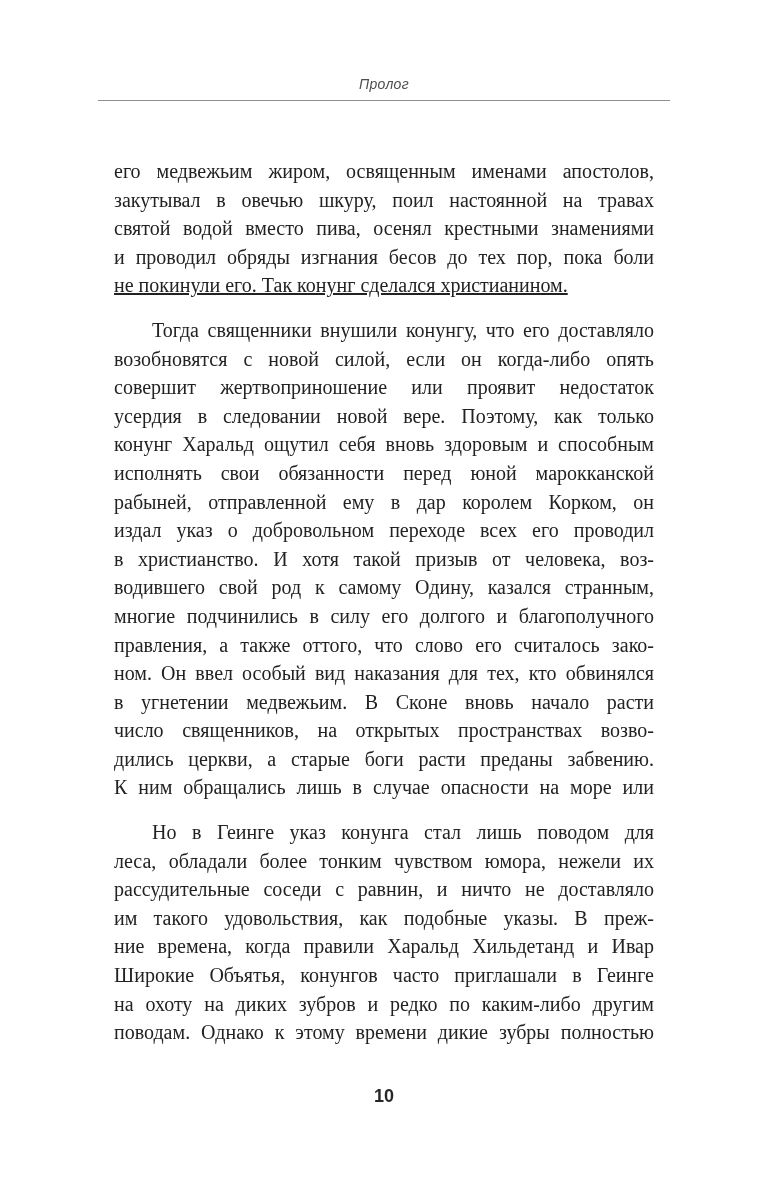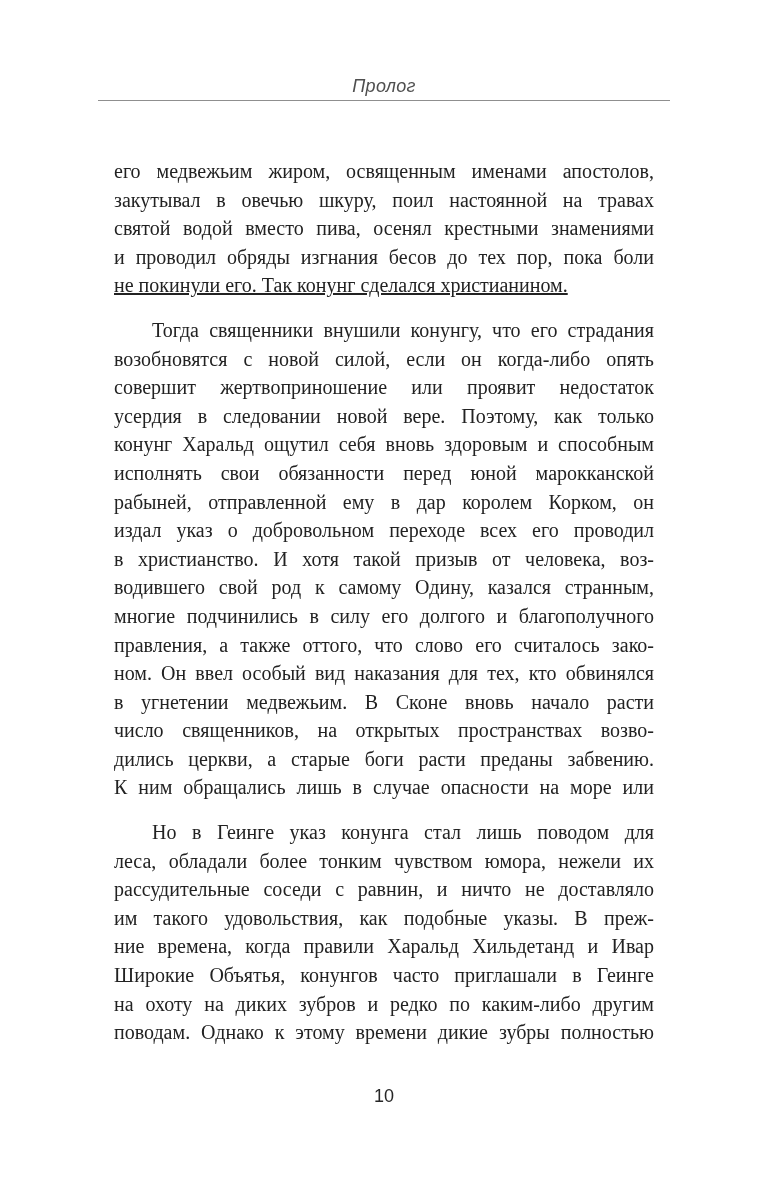--- a/index.html
+++ b/index.html
@@ -11,21 +11,21 @@
     font-family: "Liberation Serif", serif;
   }
   .page { position: absolute; inset: 0; }
 
   .running-head {
     position: absolute;
     top: 76px; left: 98px; width: 572px;
     text-align: center;
     font-family: "Liberation Sans", sans-serif;
     font-style: italic;
-    font-size: 18px;
+    font-size: 14px;
     color: #4f4f4f;
     letter-spacing: 0.3px;
   }
   .head-rule {
     position: absolute;
     top: 100px; left: 98px; width: 572px;
     border-top: 1px solid #8f8f8f;
     height: 0;
   }
 
@@ -48,21 +48,21 @@
     text-decoration: underline;
     -moz-text-align-last: left;
   }
   .line.indent { text-indent: 38px; }
 
   .page-number {
     position: absolute;
     top: 1086px; left: 98px; width: 572px;
     text-align: center;
     font-family: "Liberation Sans", sans-serif;
-    font-weight: normal;
+    font-weight: bold;
     font-size: 18px;
     color: #262626;
   }
 </style>
 </head>
 <body>
 
 <div class="page">
 
   <div class="running-head">Пролог</div>
@@ -71,21 +71,21 @@
 
   <main class="body-text">
       <div class="paragraph">
         <div class="line">его медвежьим жиром, освященным именами апостолов,</div>
         <div class="line">закутывал в овечью шкуру, поил настоянной на травах</div>
         <div class="line">святой водой вместо пива, осенял крестными знамениями</div>
         <div class="line">и проводил обряды изгнания бесов до тех пор, пока боли</div>
         <div class="line para-end">не покинули его. Так конунг сделался христианином.</div>
       </div>
       <div class="paragraph">
-        <div class="line indent">Тогда священники внушили конунгу, что его страдания</div>
+        <div class="line indent">Тогда священники внушили конунгу, что его доставляло</div>
         <div class="line">возобновятся с новой силой, если он когда-либо опять</div>
         <div class="line">совершит жертвоприношение или проявит недостаток</div>
         <div class="line">усердия в следовании новой вере. Поэтому, как только</div>
         <div class="line">конунг Харальд ощутил себя вновь здоровым и способным</div>
         <div class="line">исполнять свои обязанности перед юной марокканской</div>
         <div class="line">рабыней, отправленной ему в дар королем Корком, он</div>
         <div class="line">издал указ о добровольном переходе всех его проводил</div>
         <div class="line">в христианство. И хотя такой призыв от человека, воз-</div>
         <div class="line">водившего свой род к самому Одину, казался странным,</div>
         <div class="line">многие подчинились в силу его долгого и благополучного</div>

